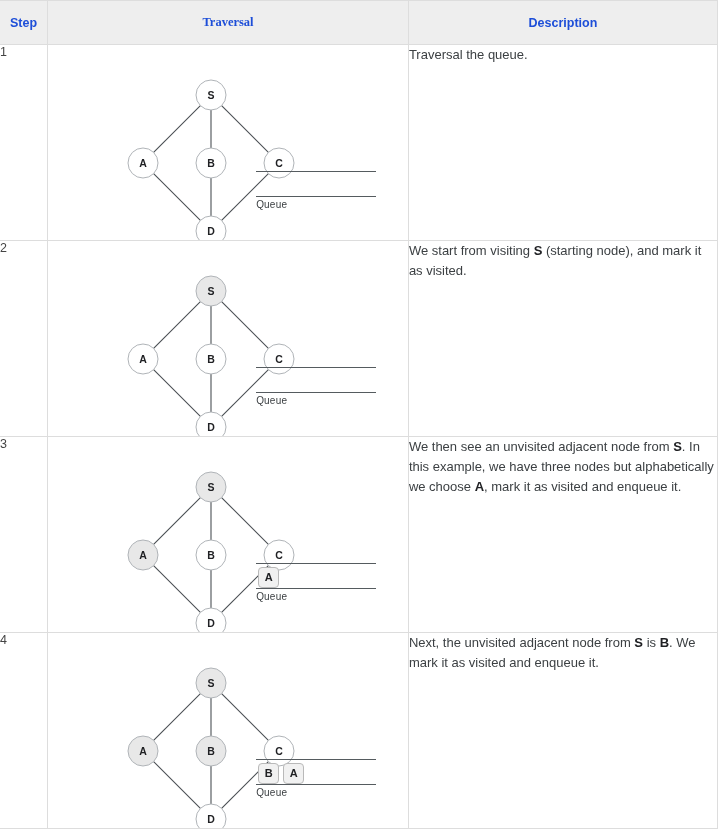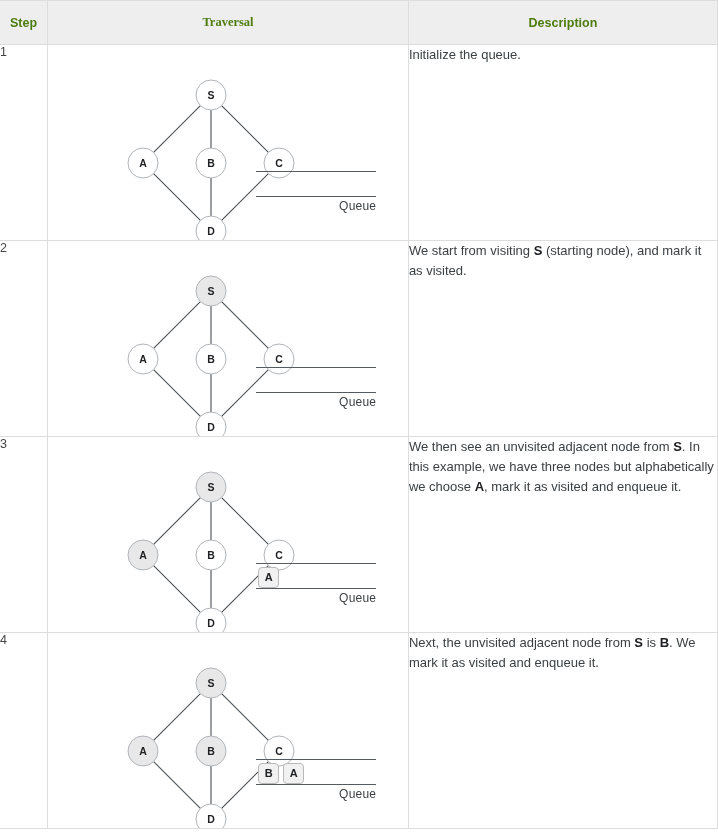--- a/index.html
+++ b/index.html
@@ -19,21 +19,21 @@
     width: 718px;
     border-collapse: collapse;
     table-layout: fixed;
   }
   table.bfs-table thead th {
     background: #eeeeee;
     border: 1px solid #dddddd;
     border-left: none;
     font-size: 12.5px;
     font-weight: bold;
-    color: #4d7c0f;
+    color: #1d4ed8;
     padding: 12px 6px;
     text-align: center;
     height: 44px;
   }
   th.col-step { width: 47px; }
   th.col-traversal { width: 356px; font-family: Liberation Serif, serif; }
   th.col-description { width: 305px; }
 
   table.bfs-table tbody td {
     border: 1px solid #dddddd;
@@ -102,22 +102,22 @@
     border-radius: 4px;
     font-size: 11px;
     font-weight: bold;
     color: #202124;
     display: flex;
     align-items: center;
     justify-content: center;
     padding: 0 4px;
   }
   .queue-label {
-    text-align: right;
-    font-size: 12px;
+    text-align: left;
+    font-size: 10px;
     color: #3c4043;
     padding-top: 2px;
     letter-spacing: .2px;
   }
   .node-text {
     font-family: "Liberation Sans", sans-serif;
     font-size: 10.5px;
     font-weight: bold;
     fill: #202124;
   }
@@ -167,21 +167,21 @@
               </g>
             </svg>
             <div class="queue-widget">
               <div class="queue-rail">
                 <div class="queue-items"></div>
               </div>
               <div class="queue-label">Queue</div>
             </div>
           </div>
         </td>
-        <td class="cell-description">Initialize the queue.</td>
+        <td class="cell-description">Traversal the queue.</td>
       </tr>
       <tr>
         <td class="cell-step">2</td>
         <td class="cell-traversal">
           <div class="traversal-stage">
             <svg class="graph-svg" width="330" height="195">
               <line x1="152.3933982822018" y1="60.60660171779821" x2="105.60660171779821" y2="107.39339828220179" stroke="#4a4f54" stroke-width="1.1"></line>
               <line x1="163" y1="65" x2="163" y2="103" stroke="#4a4f54" stroke-width="1.1"></line>
               <line x1="173.6066017177982" y1="60.60660171779821" x2="220.3933982822018" y2="107.39339828220179" stroke="#4a4f54" stroke-width="1.1"></line>
               <line x1="105.60660171779821" y1="128.6066017177982" x2="152.3933982822018" y2="175.3933982822018" stroke="#4a4f54" stroke-width="1.1"></line>

